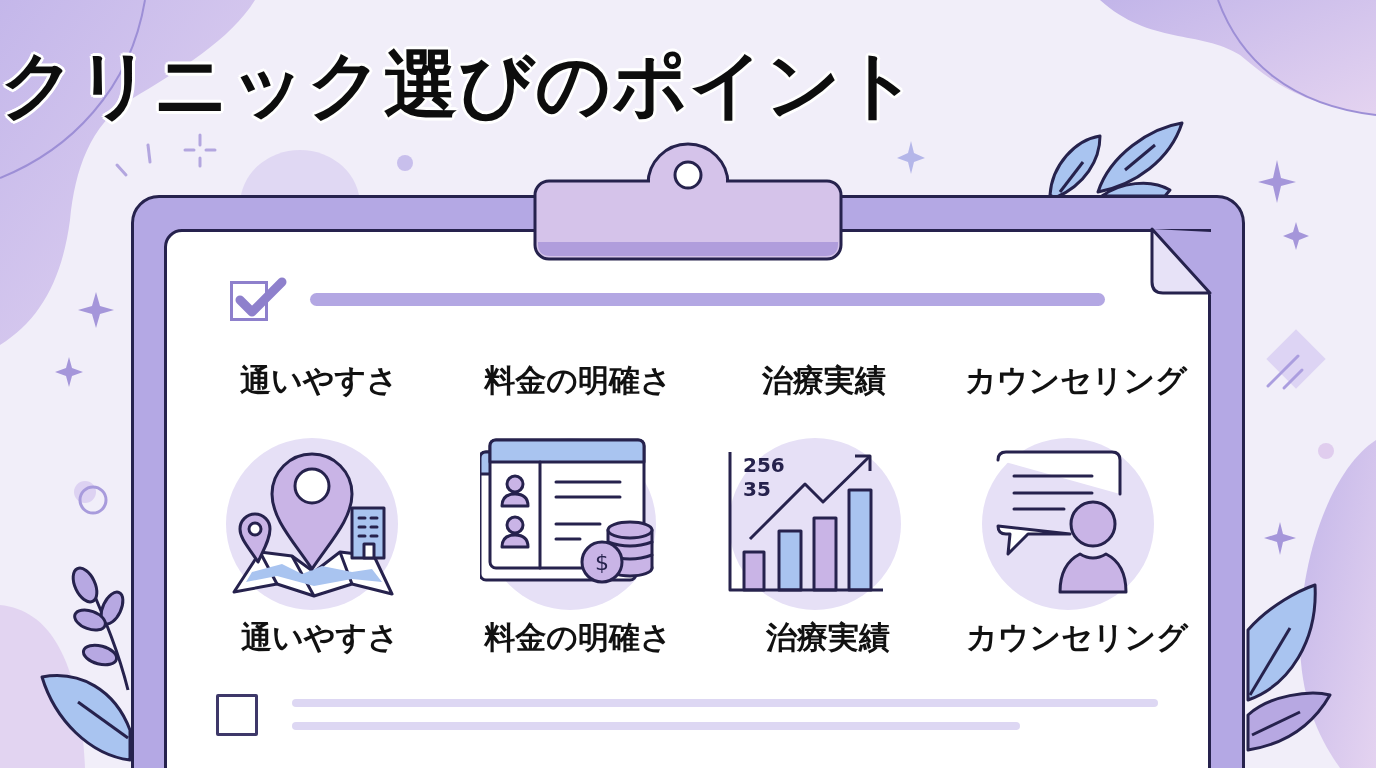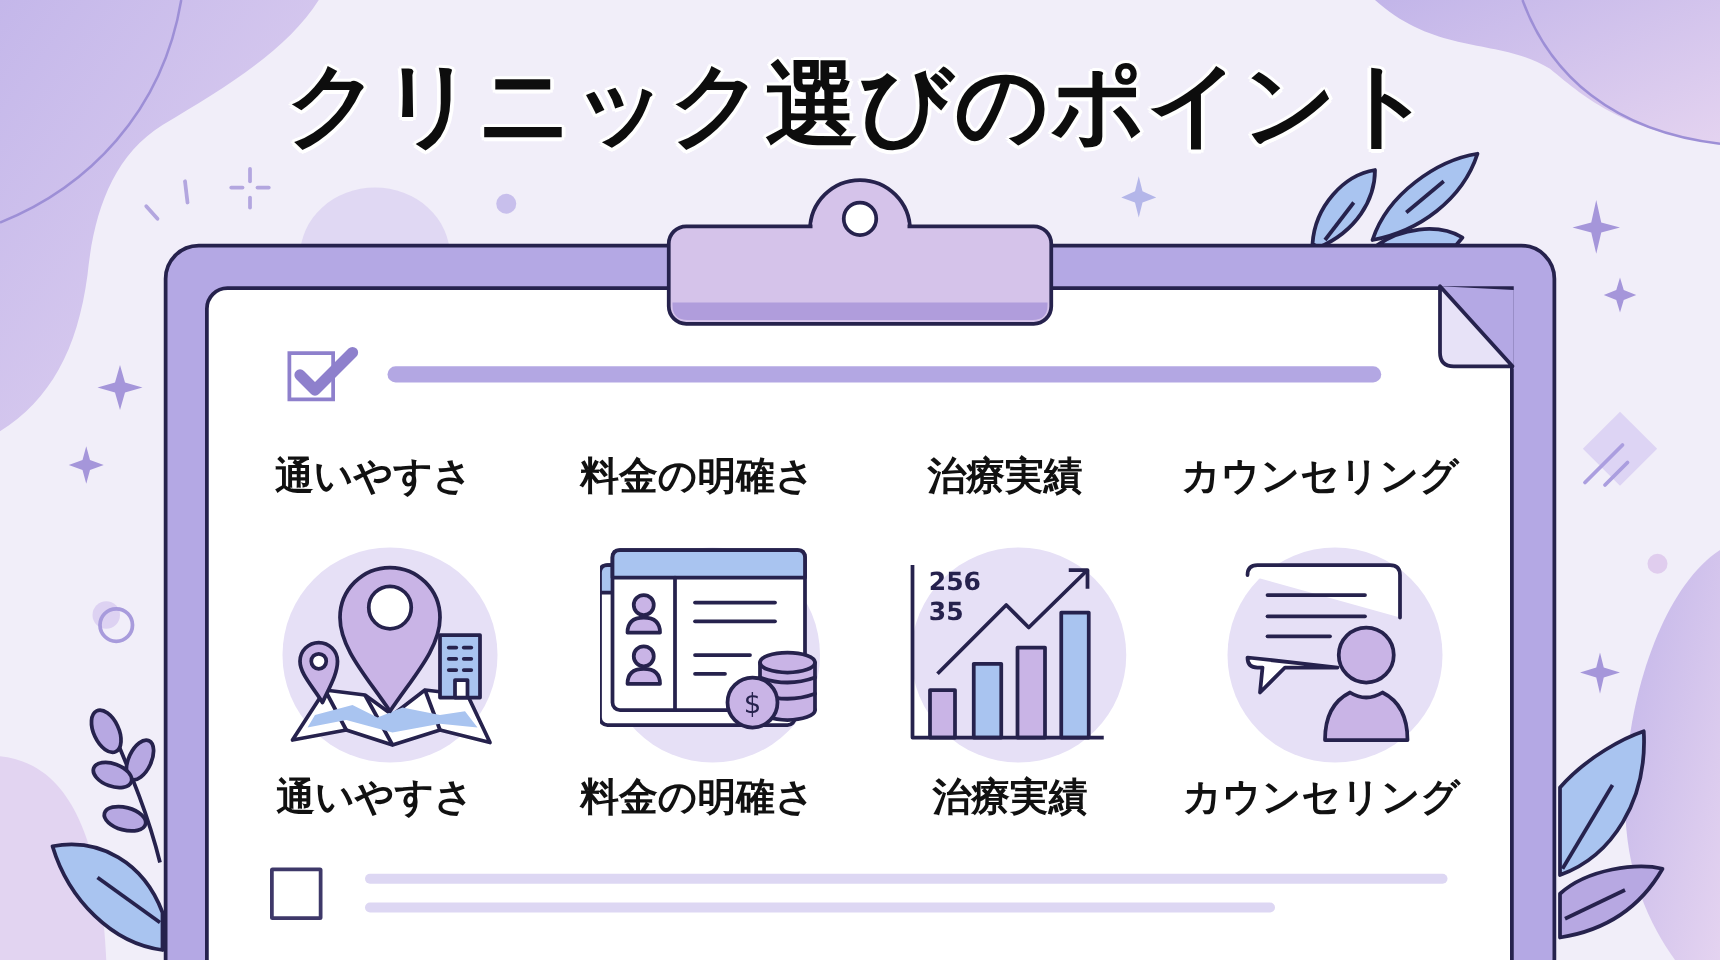--- a/index.html
+++ b/index.html
@@ -3,38 +3,38 @@
 <meta charset="utf-8">
 <style>
   html, body { margin:0; padding:0; }
   body {
     width:1376px; height:768px; overflow:hidden; position:relative;
     background:#f1eef9;
     font-family:"DejaVu Sans", "Liberation Sans", sans-serif;
   }
   .layer { position:absolute; left:0; top:0; width:1376px; height:768px; }
   .title {
-    position:absolute; left:0; top:34px; width:1376px; text-align:center;
+    position:absolute; left:0; top:34px; width:1376px; 
     font-size:74px; font-weight:bold; color:#0d0d0d; letter-spacing:1px;
     text-shadow: 3px 0 #fff, -3px 0 #fff, 0 3px #fff, 0 -3px #fff,
                  2px 2px #fff, -2px -2px #fff, 2px -2px #fff, -2px 2px #fff;
     line-height:100px;
   }
   .board {
     position:absolute; left:131px; top:195px; width:1114px; height:600px;
     background:#b4a8e4; border:3px solid #26224d; border-radius:28px;
     box-sizing:border-box;
   }
   .paper {
     position:absolute; left:164px; top:229px; width:1047px; height:560px;
     background:#ffffff; border:3px solid #26224d; border-radius:18px 0 0 0;
     box-sizing:border-box;
   }
   .label-row {
-    position:absolute; left:152px; width:1047px; height:44px;
+    position:absolute; left:172px; width:1047px; height:44px;
   }
   .label {
     position:absolute; top:0; width:260px; text-align:center;
     font-size:31px; font-weight:bold; color:#111;
     transform:translateX(-50%); white-space:nowrap;
   }
   .icon-wrap { position:absolute; top:434px; width:180px; height:180px; transform:translateX(-50%); }
   .bar-top {
     position:absolute; left:310px; top:293px; width:795px; height:13px;
     background:#b3a7e3; border-radius:7px;

